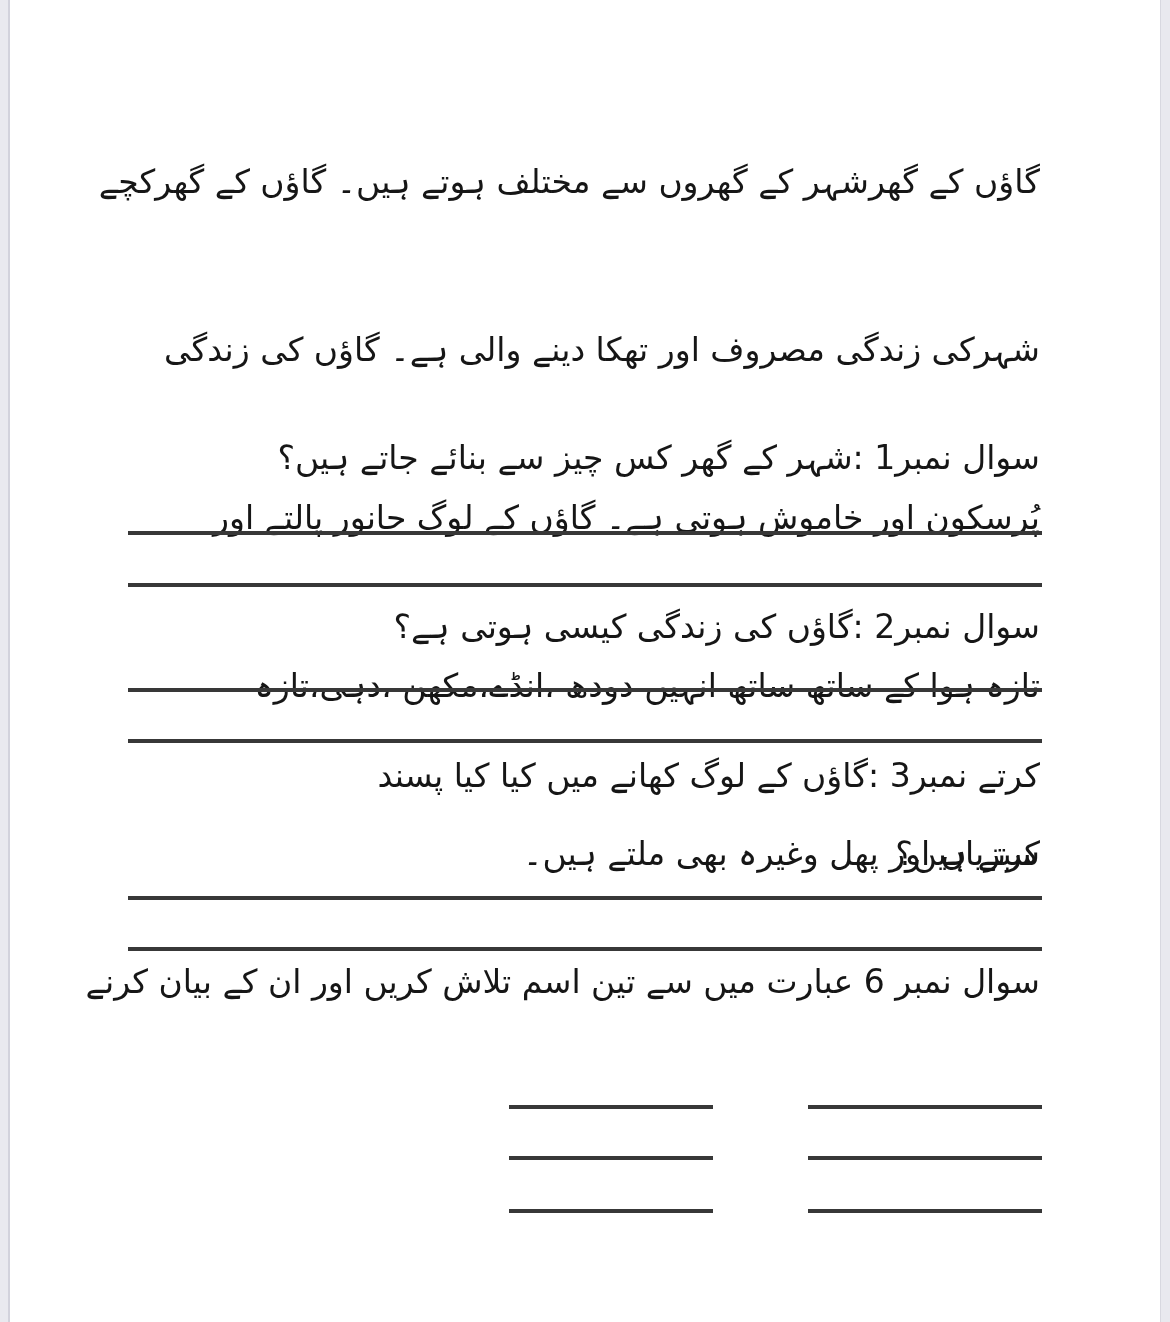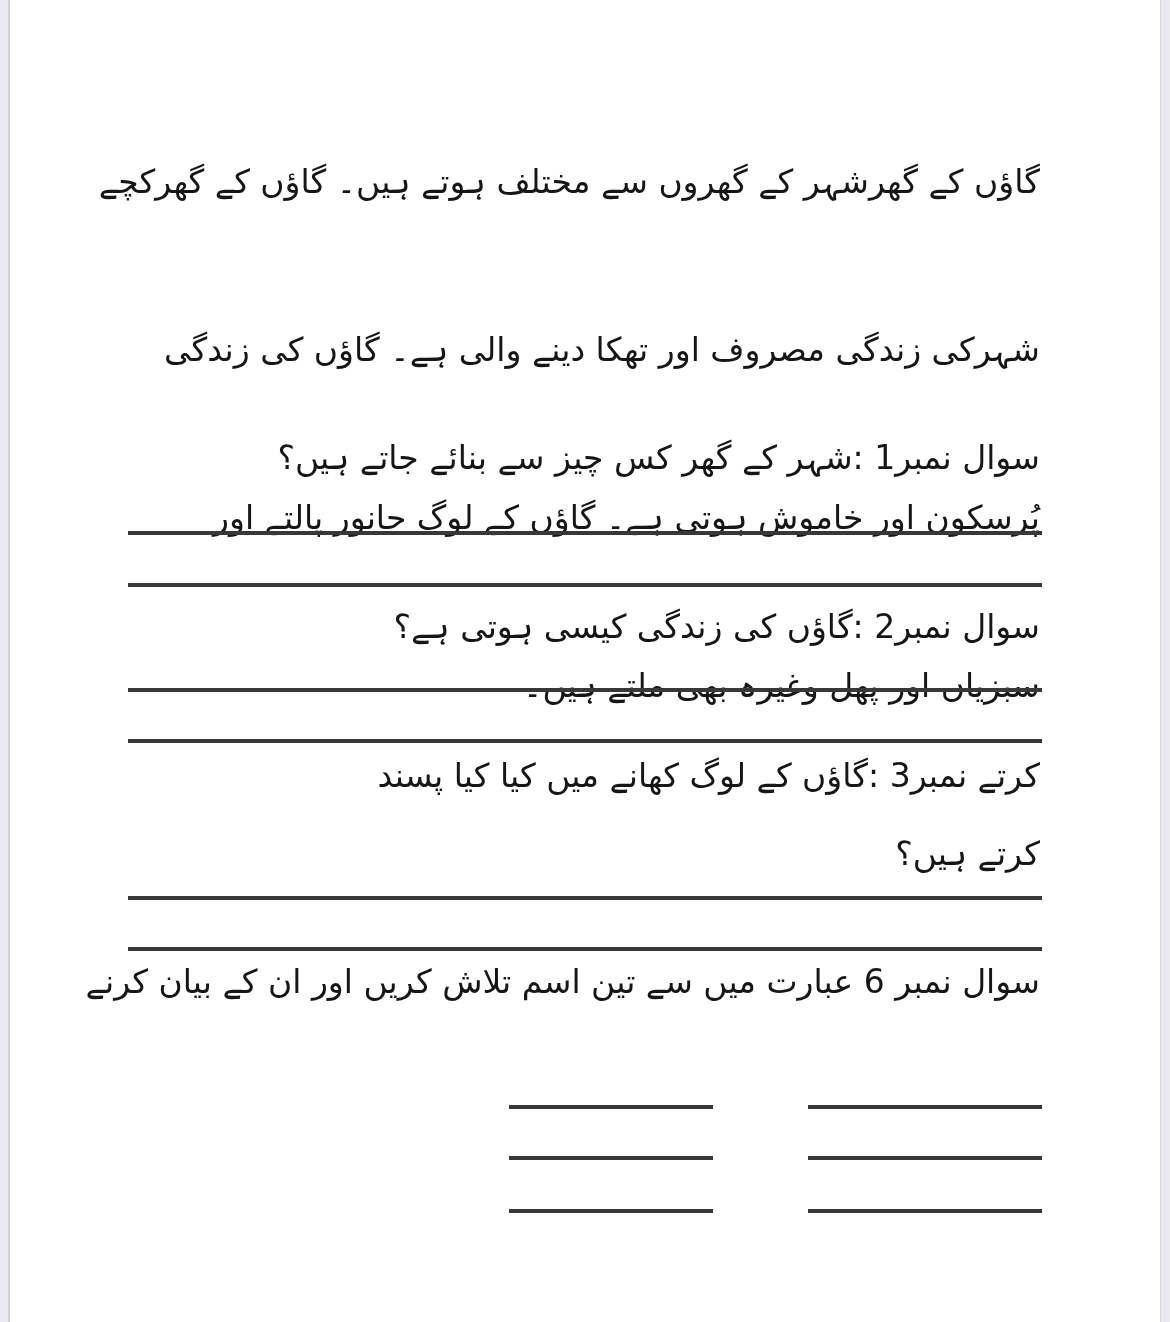--- a/index.html
+++ b/index.html
@@ -63,20 +63,21 @@
 
 <div class="canvas">
 
   <div class="edge-left"></div>
   <div class="edge-right"></div>
 
   <div class="passage rtl">
     <div class="pline pline-1">گاؤں کے گھرشہر کے گھروں سے مختلف ہوتے ہیں۔ گاؤں کے گھرکچے</div>
     <div class="pline">شہرکی زندگی مصروف اور تھکا دینے والی ہے۔ گاؤں کی زندگی</div>
     <div class="pline">پُرسکون اور خاموش ہوتی ہے۔ گاؤں کے لوگ جانور پالتے اور</div>
+    <div class="pline">تازہ ہوا کے ساتھ ساتھ انہیں دودھ ،انڈے،مکھن ،دہی،تازہ</div>
     <div class="pline">سبزیاں اور پھل وغیرہ بھی ملتے ہیں۔</div>
   </div>
 
   <div class="q q1 rtl">سوال نمبر1  :شہر کے گھر کس چیز سے بنائے جاتے ہیں؟</div>
   <div class="rule r1"></div>
   <div class="rule r2"></div>
 
   <div class="q q2 rtl">سوال نمبر2  :گاؤں کی زندگی کیسی ہوتی ہے؟</div>
   <div class="rule r3"></div>
   <div class="rule r4"></div>

